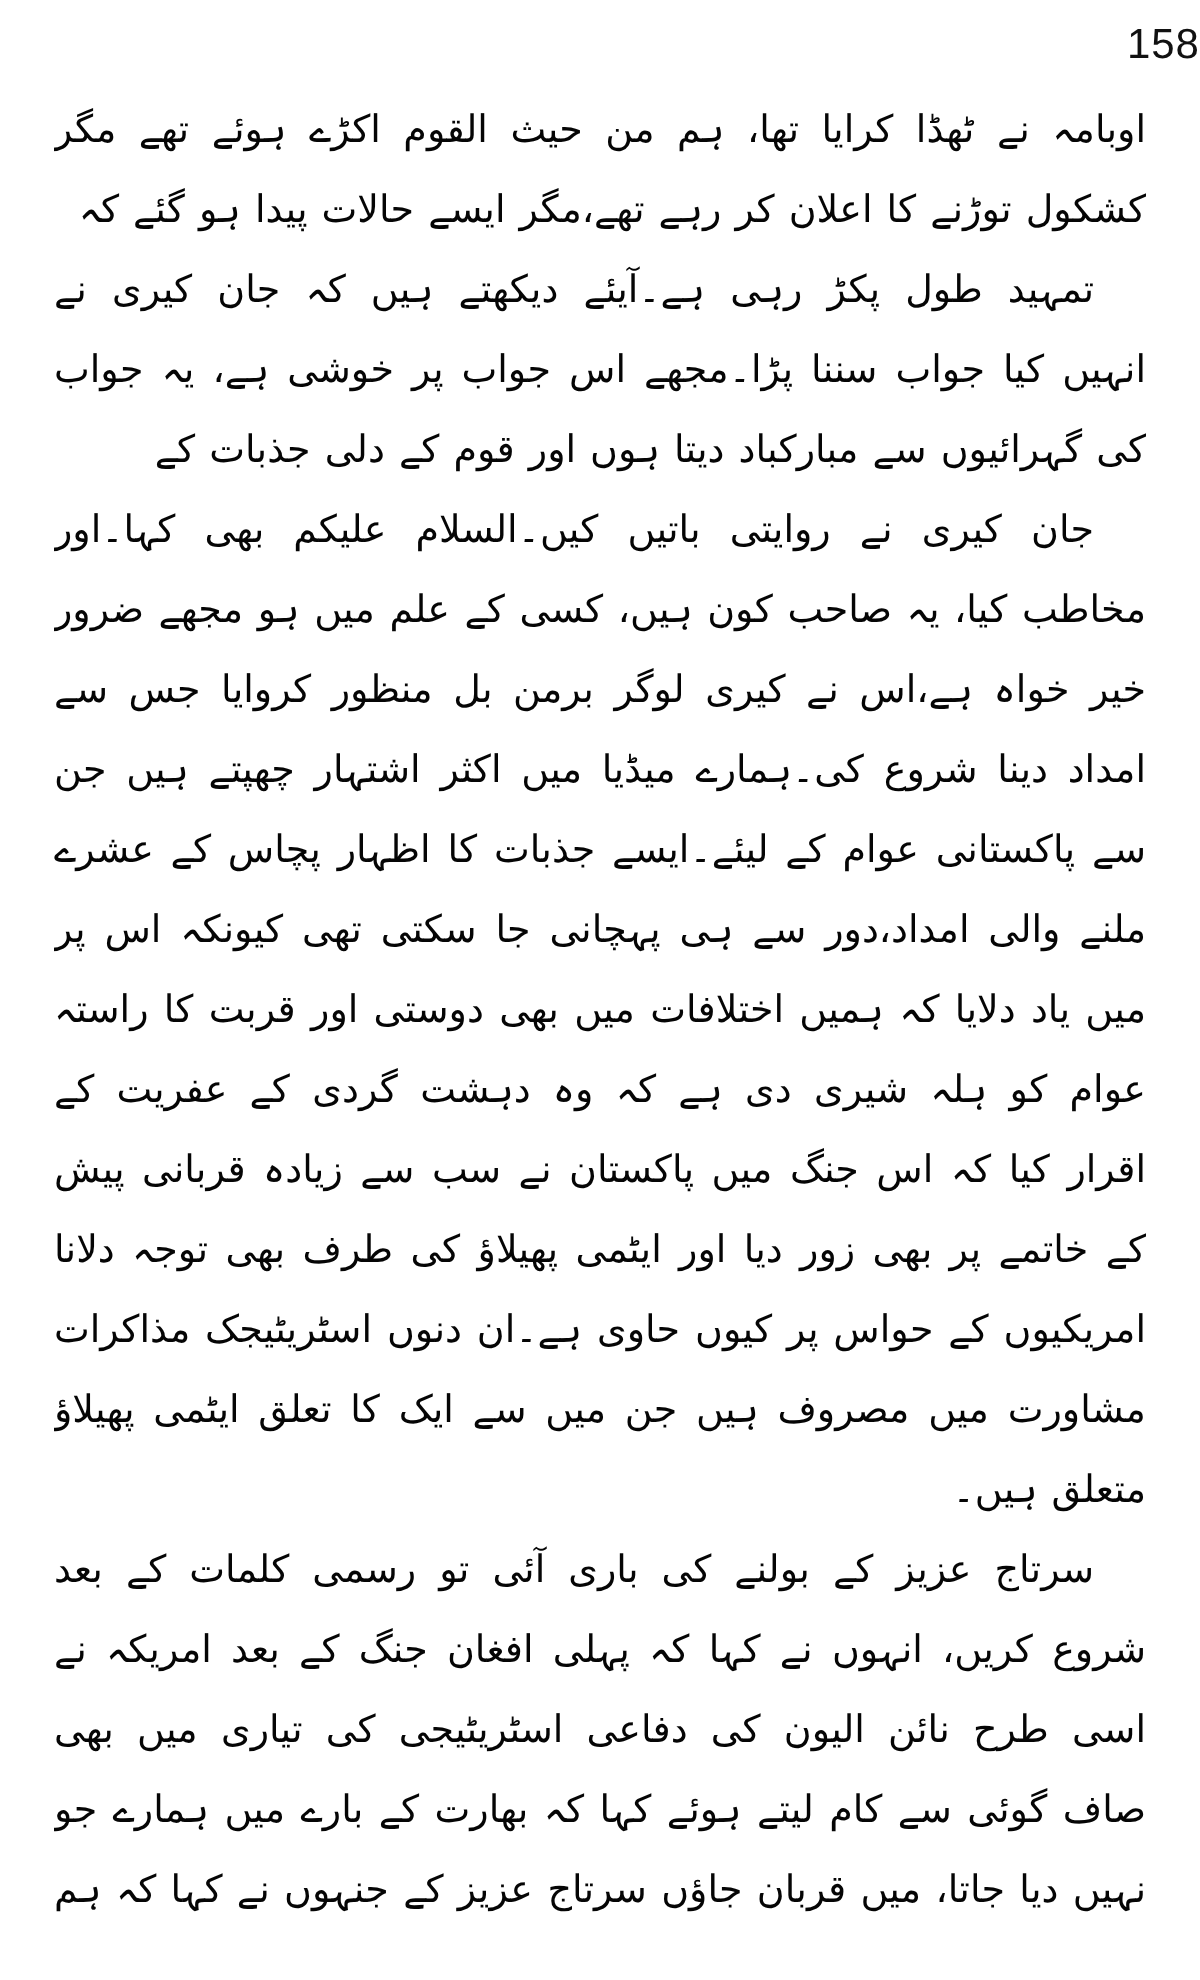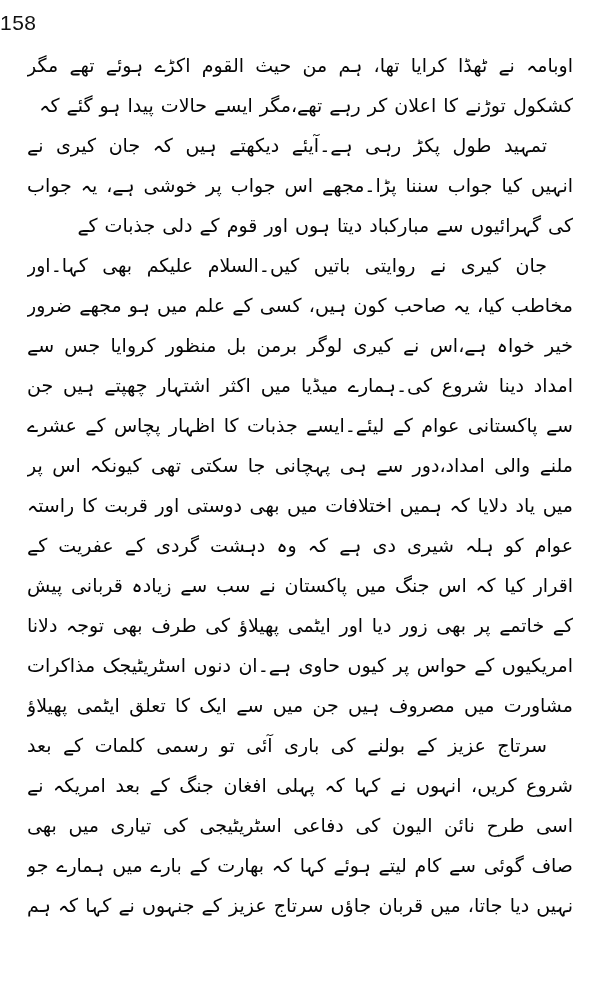--- a/index.html
+++ b/index.html
@@ -11,21 +11,21 @@
     position: relative;
     width: 600px;
     height: 990px;
     background: #ffffff;
     overflow: hidden;
     box-sizing: border-box;
     font-family: "DejaVu Sans", sans-serif;
   }
   .page-number {
     padding-top: 11px;
-    text-align: left;
+    text-align: right;
     font-family: "Liberation Sans", sans-serif;
     font-size: 21px;
     font-weight: 400;
     color: #111111;
     letter-spacing: 0.5px;
   }
   .text-body {
     direction: rtl;
     unicode-bidi: embed;
     margin: 10px 27px 0 27px;
@@ -73,20 +73,21 @@
         <div class="line">خیر خواہ ہے،اس نے کیری لوگر برمن بل منظور کروایا جس سے امریکی عوام نے پاکستانی عوام کو براہ راست</div>
         <div class="line">امداد دینا شروع کی۔ہمارے میڈیا میں اکثر اشتہار چھپتے ہیں جن میں لکھا ہوتا ہے کہ امریکی عوام کی طرف</div>
         <div class="line">سے پاکستانی عوام کے لیئے۔ایسے جذبات کا اظہار پچاس کے عشرے میں بھی کیا جاتا تھا جب امریکہ سے</div>
         <div class="line">ملنے والی امداد،دور سے ہی پہچانی جا سکتی تھی کیونکہ اس پر مخصوص نشان بنا ہوتا۔جان کیری نے اپنے ریمارکس</div>
         <div class="line">میں یاد دلایا کہ ہمیں اختلافات میں بھی دوستی اور قربت کا راستہ تلاش کرتے رہنا چاہیئے۔انہوں نے پاکستانی</div>
         <div class="line">عوام کو ہلہ شیری دی ہے کہ وہ دہشت گردی کے عفریت کے سامنے سینہ تان کر کھڑے رہیں۔انہوں نے</div>
         <div class="line">اقرار کیا کہ اس جنگ میں پاکستان نے سب سے زیادہ قربانی پیش کی ہے۔انہوں نے کراس بارڈر ٹیررازم</div>
         <div class="line">کے خاتمے پر بھی زور دیا اور ایٹمی پھیلاؤ کی طرف بھی توجہ دلانا ضروری سمجھا۔ پتا نہیں ایٹمی پھیلاؤ کا مسئلہ</div>
         <div class="line">امریکیوں کے حواس پر کیوں حاوی ہے۔ان دنوں اسٹریٹیجک مذاکرات کے تحت چند خصوصی گروپ بھی</div>
         <div class="line">مشاورت میں مصروف ہیں جن میں سے ایک کا تعلق ایٹمی پھیلاؤ سے ہے۔باقی انرجی اور سکیوریٹی سے</div>
+        <div class="line line-end">متعلق ہیں۔</div>
       </div>
       <div class="paragraph">
         <div class="line line-indent">سرتاج عزیز کے بولنے کی باری آئی تو رسمی کلمات کے بعد انہوں نے امریکی میزبان کو کھری کھری سنانا</div>
         <div class="line">شروع کریں، انہوں نے کہا کہ پہلی افغان جنگ کے بعد امریکہ نے انخلا کیا تو پاکستان کو اعتماد میں نہیں لیا،</div>
         <div class="line">اسی طرح نائن الیون کی دفاعی اسٹریٹیجی کی تیاری میں بھی ہمیں مشاورت میں شریک نہیں کیا، انہوں نے</div>
         <div class="line">صاف گوئی سے کام لیتے ہوئے کہا کہ بھارت کے بارے میں ہمارے جو بھی تحفظات ہیں،ان کو پورا وزن</div>
         <div class="line">نہیں دیا جاتا، میں قربان جاؤں سرتاج عزیز کے جنہوں نے کہا کہ ہم بھارت کے ساتھ امن چاہتے ہیں لیکن</div>
       </div>
     </div>
 </div>

